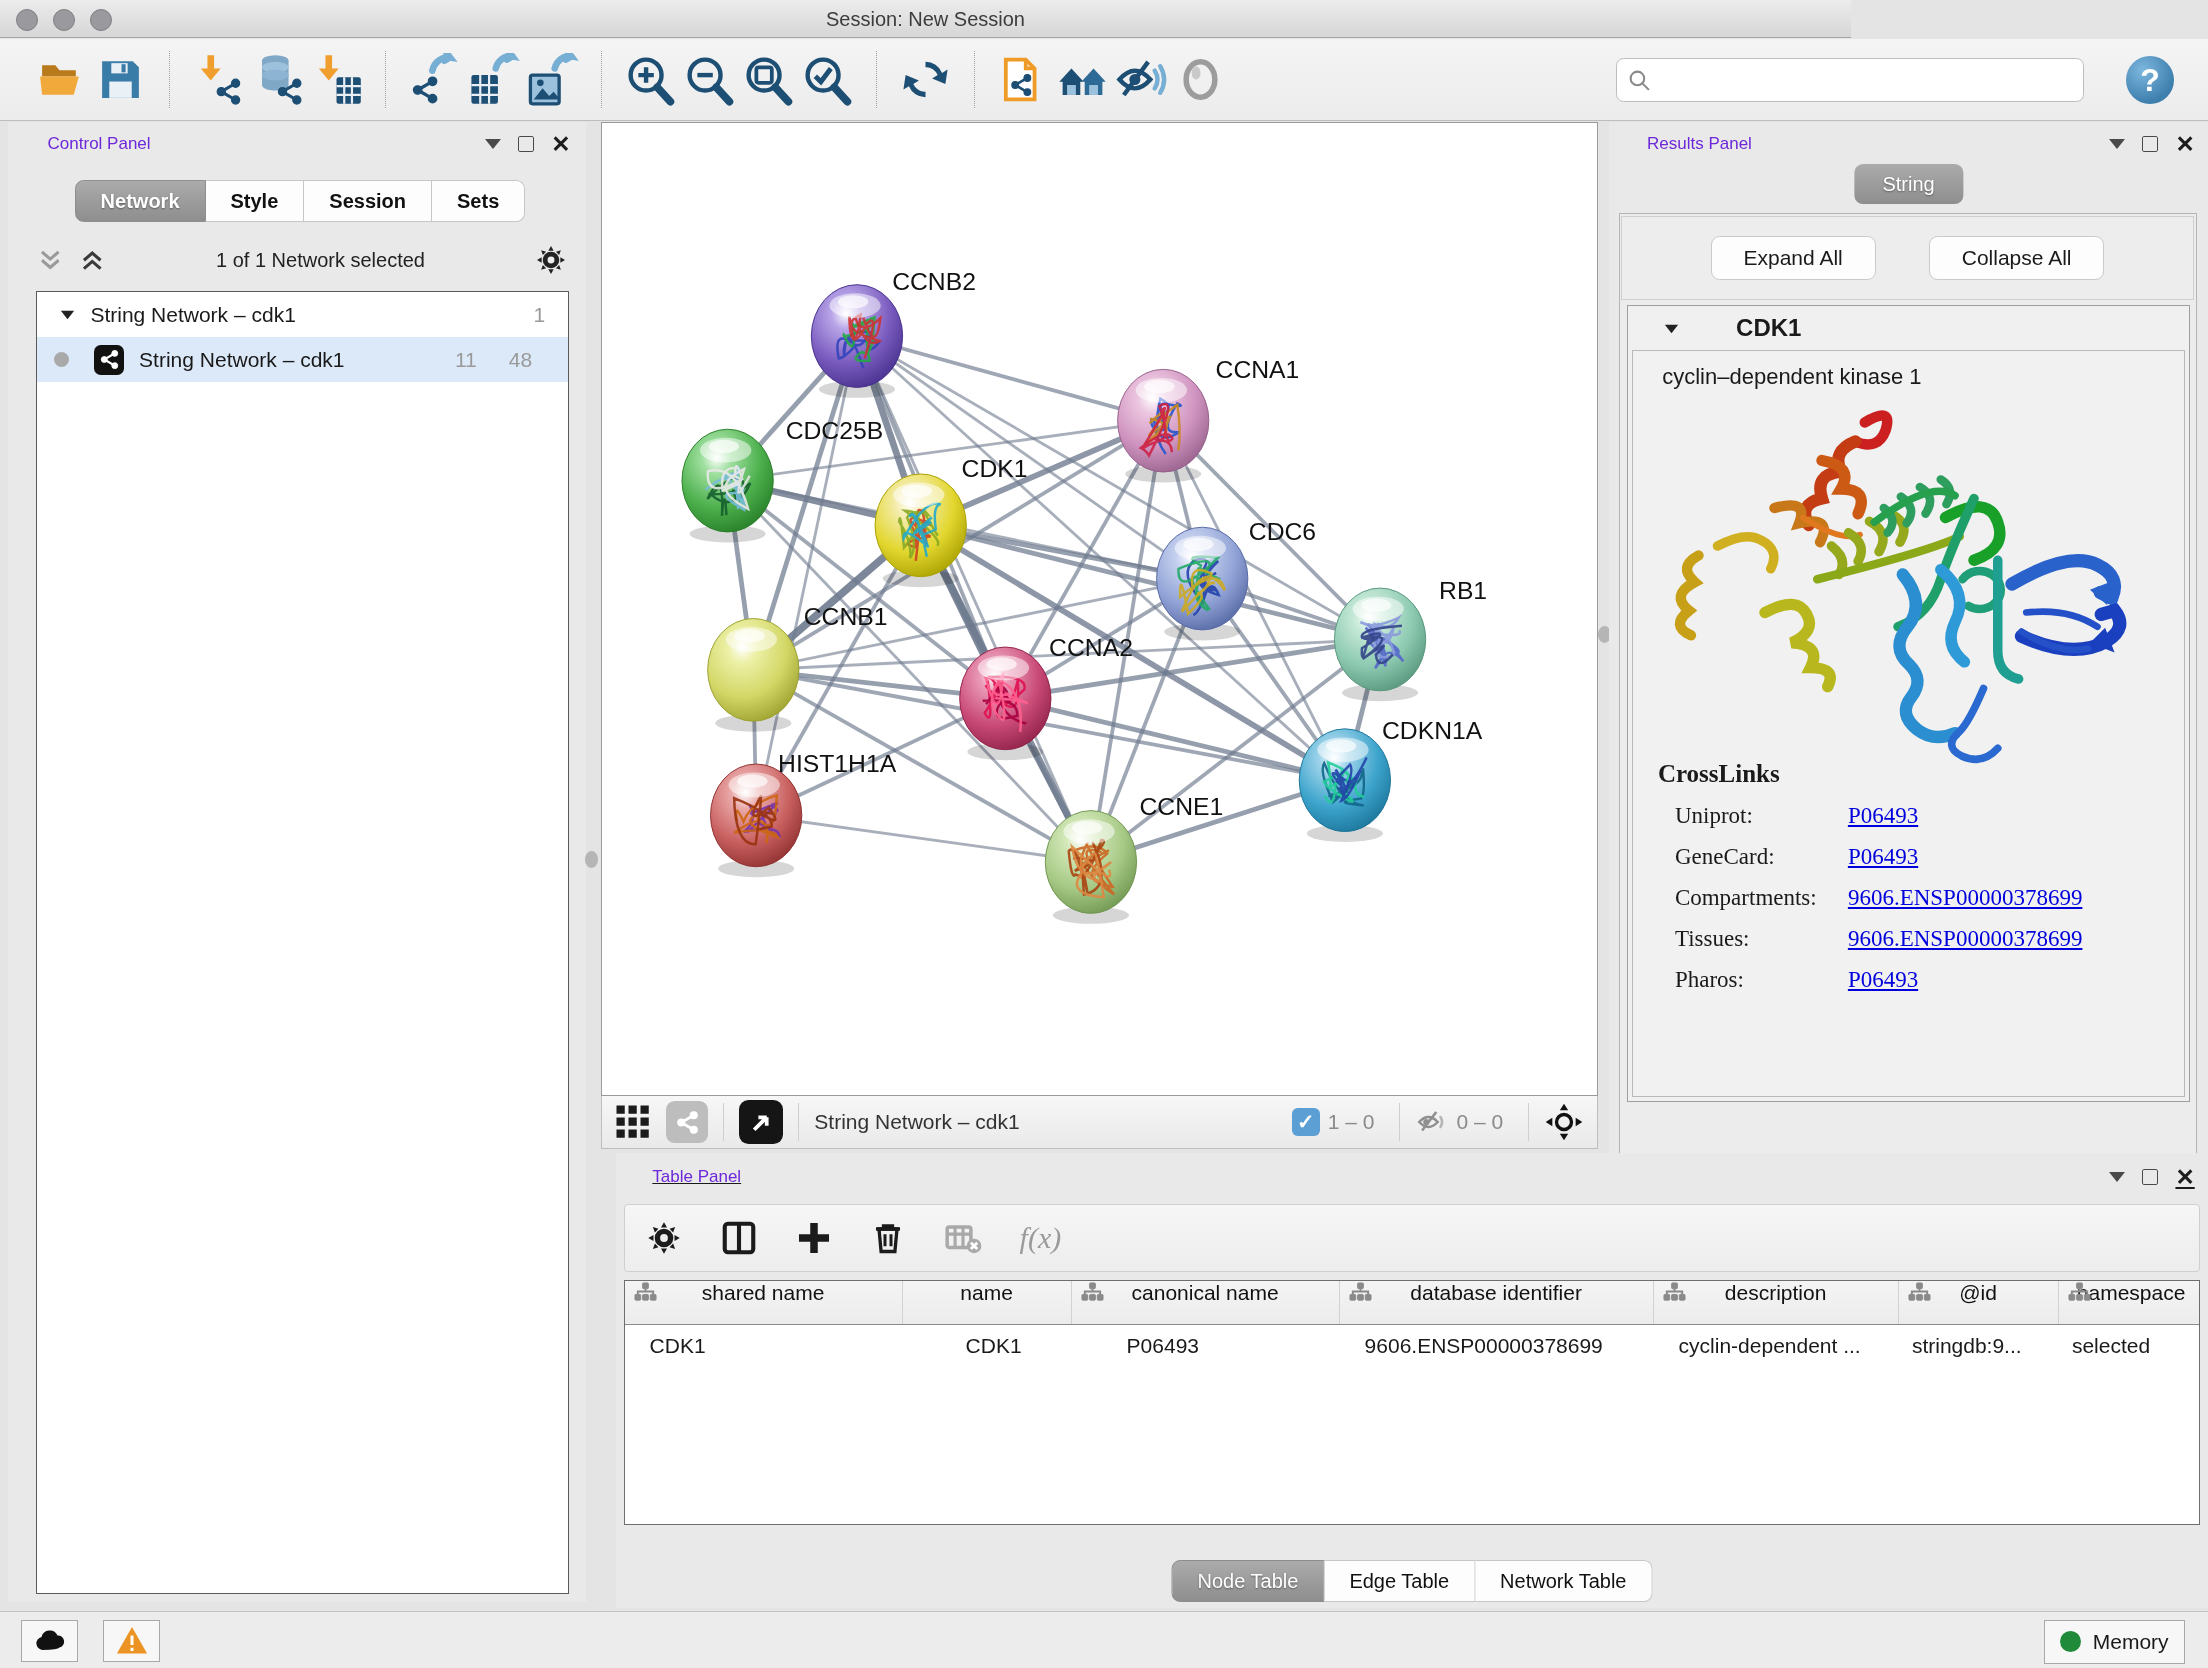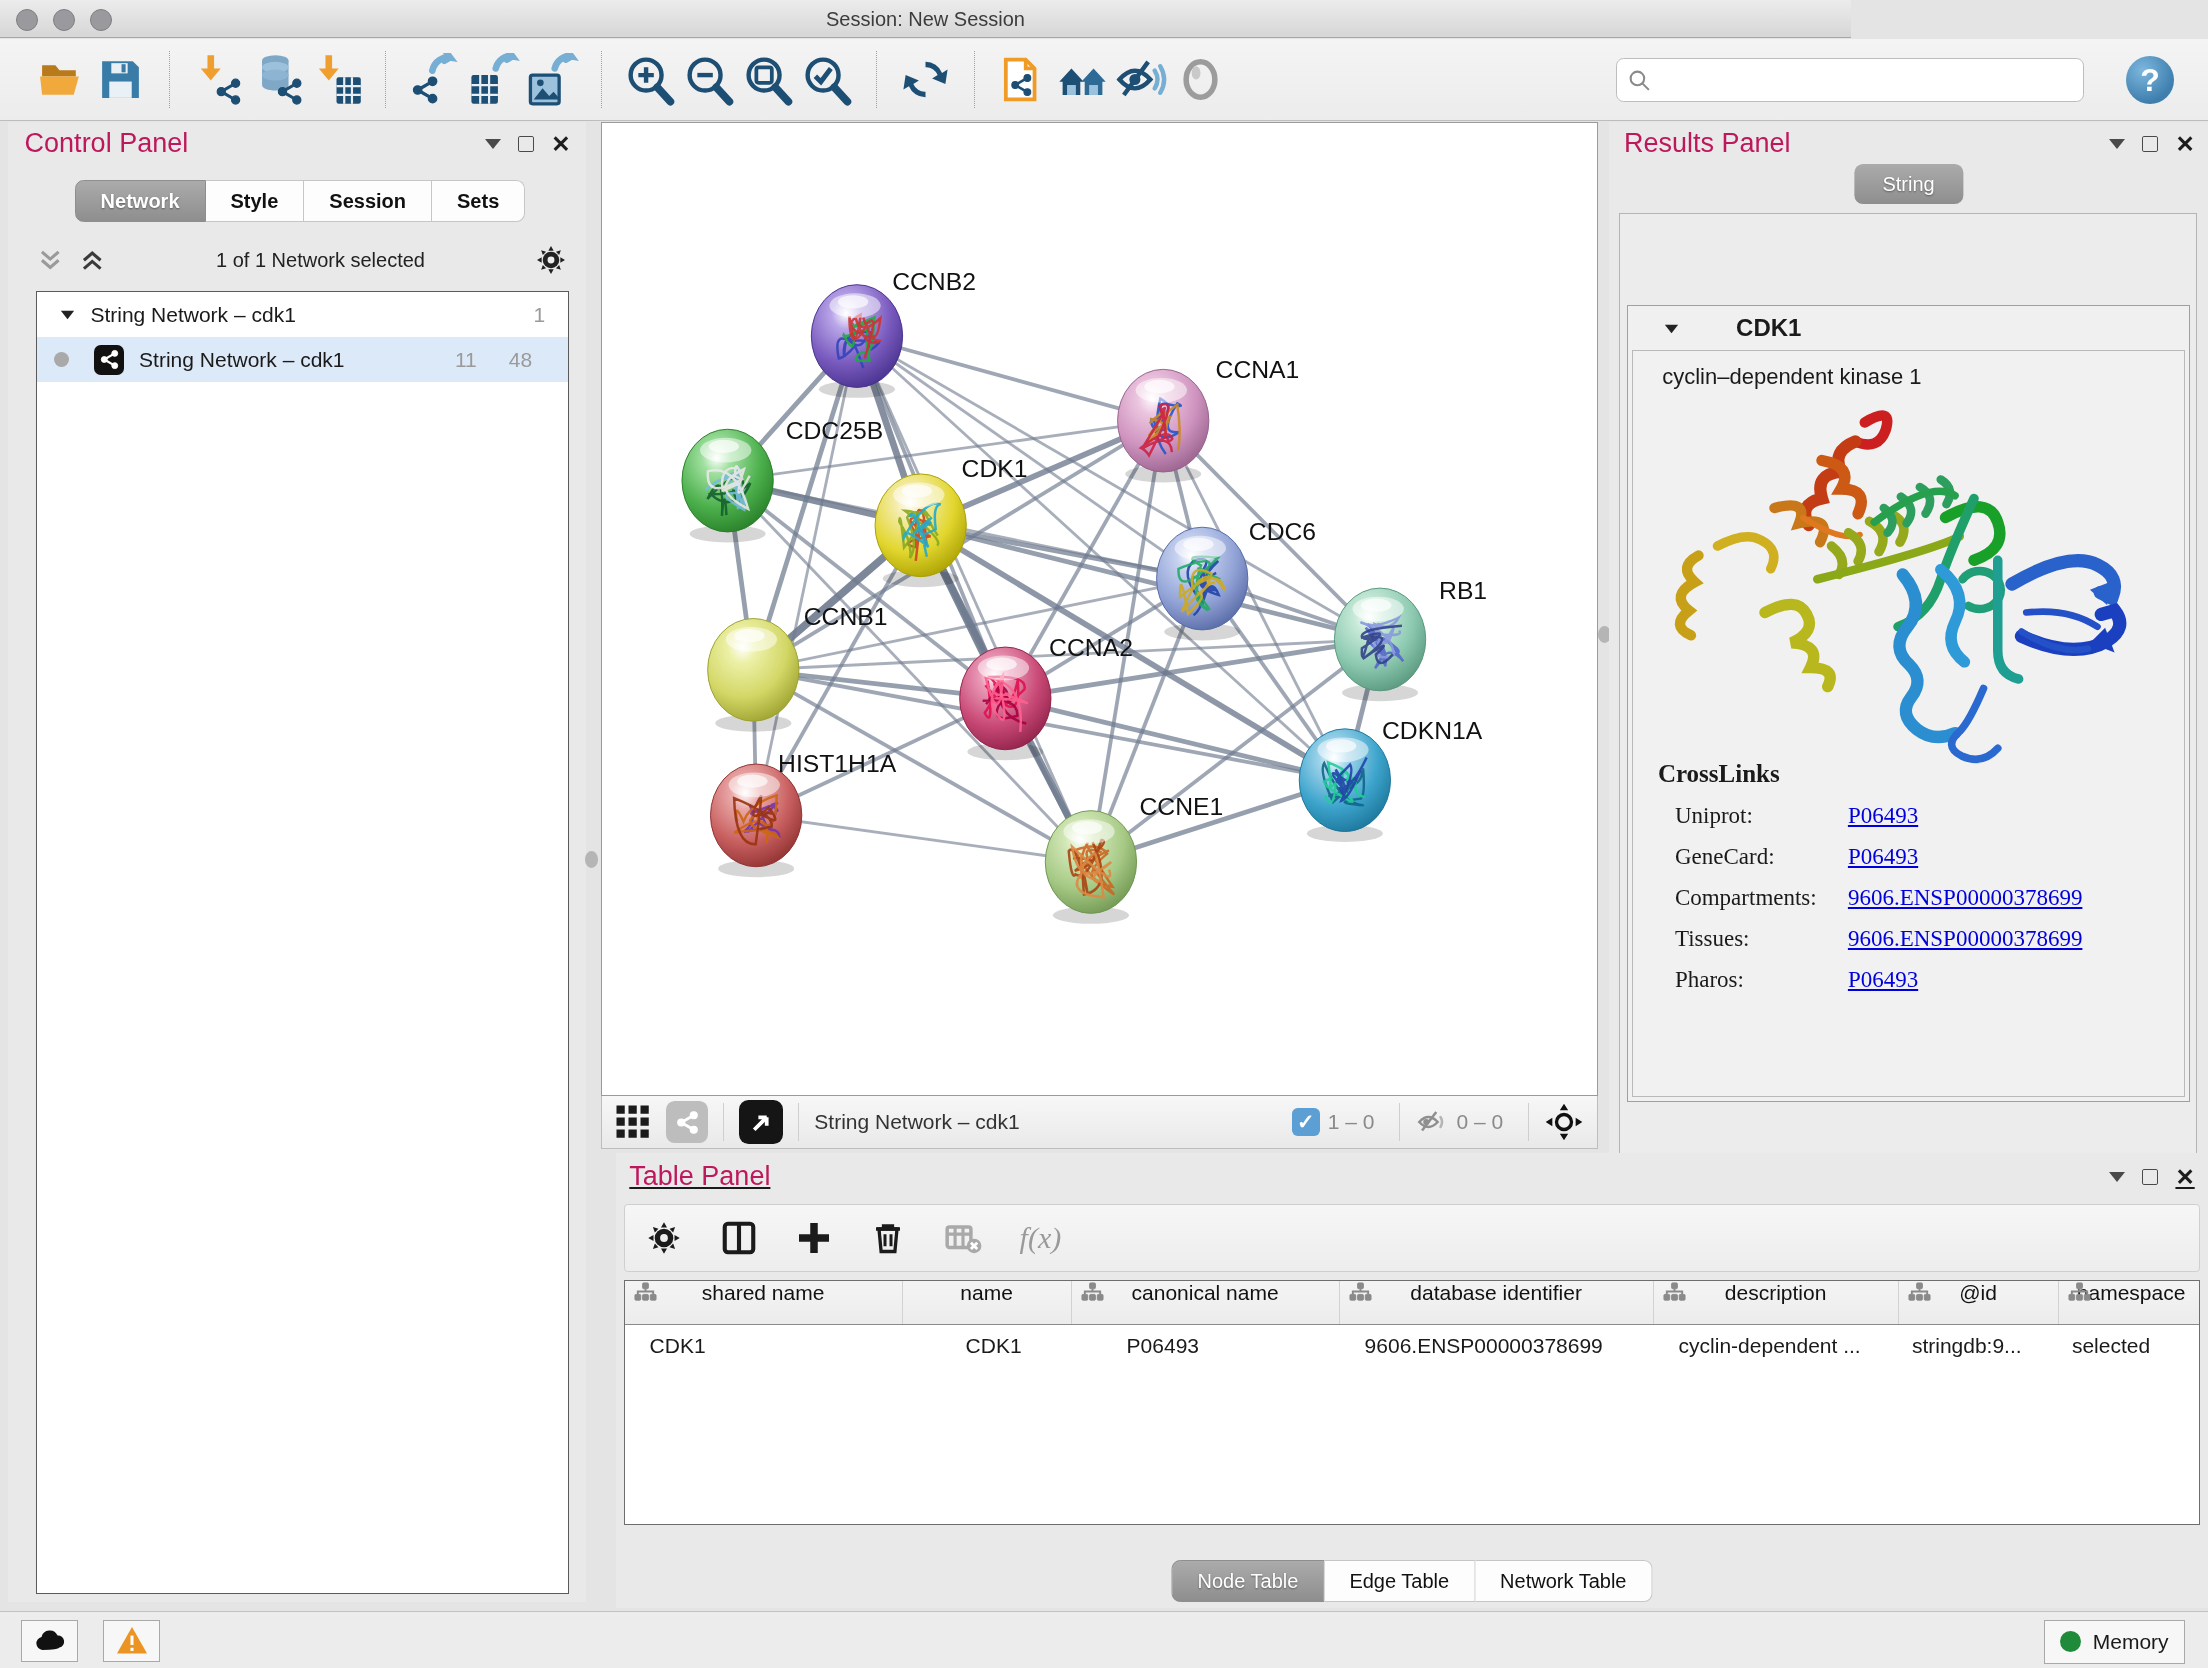--- a/index.html
+++ b/index.html
@@ -20,21 +20,21 @@
   .tb-btn { width:59px; height:59px; display:flex; align-items:center; justify-content:center; flex:0 0 auto; }
   .tb-sep { width:0; height:57px; border-left:1.9px dotted #9f9f9f; margin:0 19px; flex:0 0 auto; }
   #search-wrap { position:absolute; right:124px; top:19px; width:468px; height:44px; background:#fff;
     border:1px solid #bdbdbd; border-radius:7.6px; display:flex; align-items:center; padding-left:9.5px; }
   #search-input { border:none; outline:none; font-size:19px; width:409px; background:transparent; }
   #help-btn { position:absolute; right:34px; top:17px; width:48px; height:48px; border-radius:50%;
     background:radial-gradient(circle at 35% 30%, #7db7de, #3e7fae 70%); color:#fff; font-size:32px; font-weight:bold;
     display:flex; align-items:center; justify-content:center; }
 
   
-  .panel-title { font-size:27px; color:#be185d; }
+  .panel-title { font-size:17px; color:#6d28d9;margin-left:23px; }
   .panel-ctrl { display:flex; align-items:center; gap:17px; }
   .pc-menu { width:0; height:0; border-left:8.6px solid transparent; border-right:8.6px solid transparent; border-top:10.5px solid #4a4a4a; }
   .pc-float { width:16px; height:16px; border:1.9px solid #4a4a4a; border-radius:1.9px; }
   .pc-close { font-size:23px; font-weight:bold; color:#1d1d1d; line-height:16px; }
 
   
   .seg { display:flex; }
   .seg .tab { height:42px; padding:0 25px; display:flex; align-items:center; justify-content:center;
     font-size:20px; background:#fdfdfd; border:1px solid #c6c6c6; border-left:none; color:#111; }
   .seg .tab:first-child { border-left:1px solid #c6c6c6; border-radius:8.6px 0 0 8.6px; }
@@ -623,20 +623,24 @@
   <div id="rp-head">
     <span class="panel-title">Results Panel</span>
     <span class="panel-ctrl">
       <span class="pc-menu"></span>
       <span class="pc-float"></span>
       <span class="pc-close">✕</span>
     </span>
   </div>
   <div id="rp-tab">String</div>
   <div id="rp-box">
+    <div id="rp-btnrow">
+      <span class="rp-btn">Expand All</span>
+      <span class="rp-btn">Collapse All</span>
+    </div>
     <div id="cdk1-box">
       <div id="cdk1-head">
         <svg width="19" height="19" viewBox="0 0 20 20" style="margin-left:34px">
             <path d="M3 6 h14 l-7 9 Z" fill="#222"></path>
           </svg>
         <span id="cdk1-title">CDK1</span>
       </div>
       <div id="cdk1-body">
         <div id="cdk1-desc">cyclin–dependent kinase 1</div>
 

